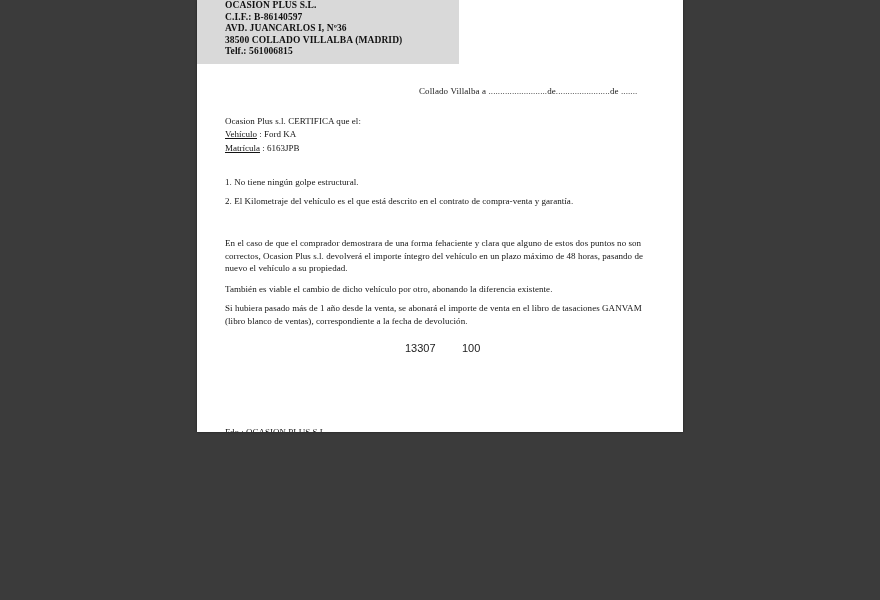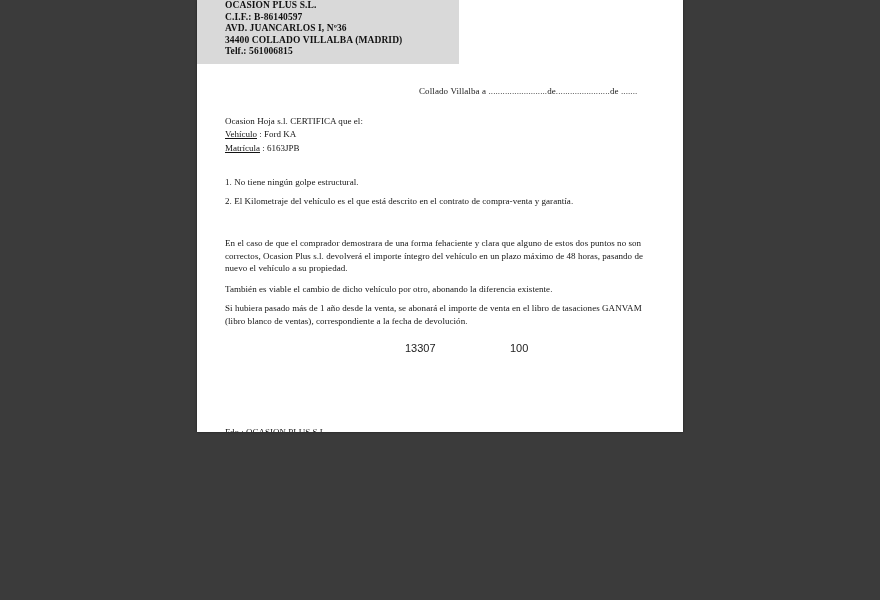--- a/index.html
+++ b/index.html
@@ -86,21 +86,21 @@
   .para2 { left: 28px; top: 283px; width: 430px; }
   .para3 { left: 28px; top: 302px; width: 430px; }
   .handwrite {
     position: absolute;
     font-family: "Liberation Sans", sans-serif;
     font-size: 11px;
     color: #222;
     top: 342px;
   }
   .hw-1 { left: 208px; }
-  .hw-2 { left: 265px; margin-left: 48px; }
+  .hw-2 { left: 265px; }
   .fdo {
     position: absolute;
     left: 28px;
     top: 427px;
     font-size: 9px;
     color: #141414;
     white-space: nowrap;
   }
   .legal {
     position: absolute;
@@ -119,27 +119,27 @@
 </head>
 <body>
 
 <div id="viewport">
   <div id="page">
 
     <div class="letterhead">
       <div class="lh-line">OCASION PLUS S.L.</div>
       <div class="lh-line">C.I.F.: B-86140597</div>
       <div class="lh-line">AVD. JUANCARLOS I, Nº36</div>
-      <div class="lh-line">34400 COLLADO VILLALBA (MADRID)</div>
+      <div class="lh-line">38500 COLLADO VILLALBA (MADRID)</div>
       <div class="lh-line">Telf.: 561006815</div>
     </div>
 
     <div class="place-line">Collado Villalba a .........................de.......................de .......</div>
 
-    <div class="body-text certifica">Ocasion Hoja s.l. CERTIFICA que el:</div>
+    <div class="body-text certifica">Ocasion Plus s.l. CERTIFICA que el:</div>
 
     <div class="field-row row-vehiculo">
       <span class="field-label">Vehículo</span>
       <span>:</span>
       <span>Ford KA</span>
     </div>
 
     <div class="field-row row-matricula">
       <span class="field-label">Matrícula</span>
       <span>:</span>

